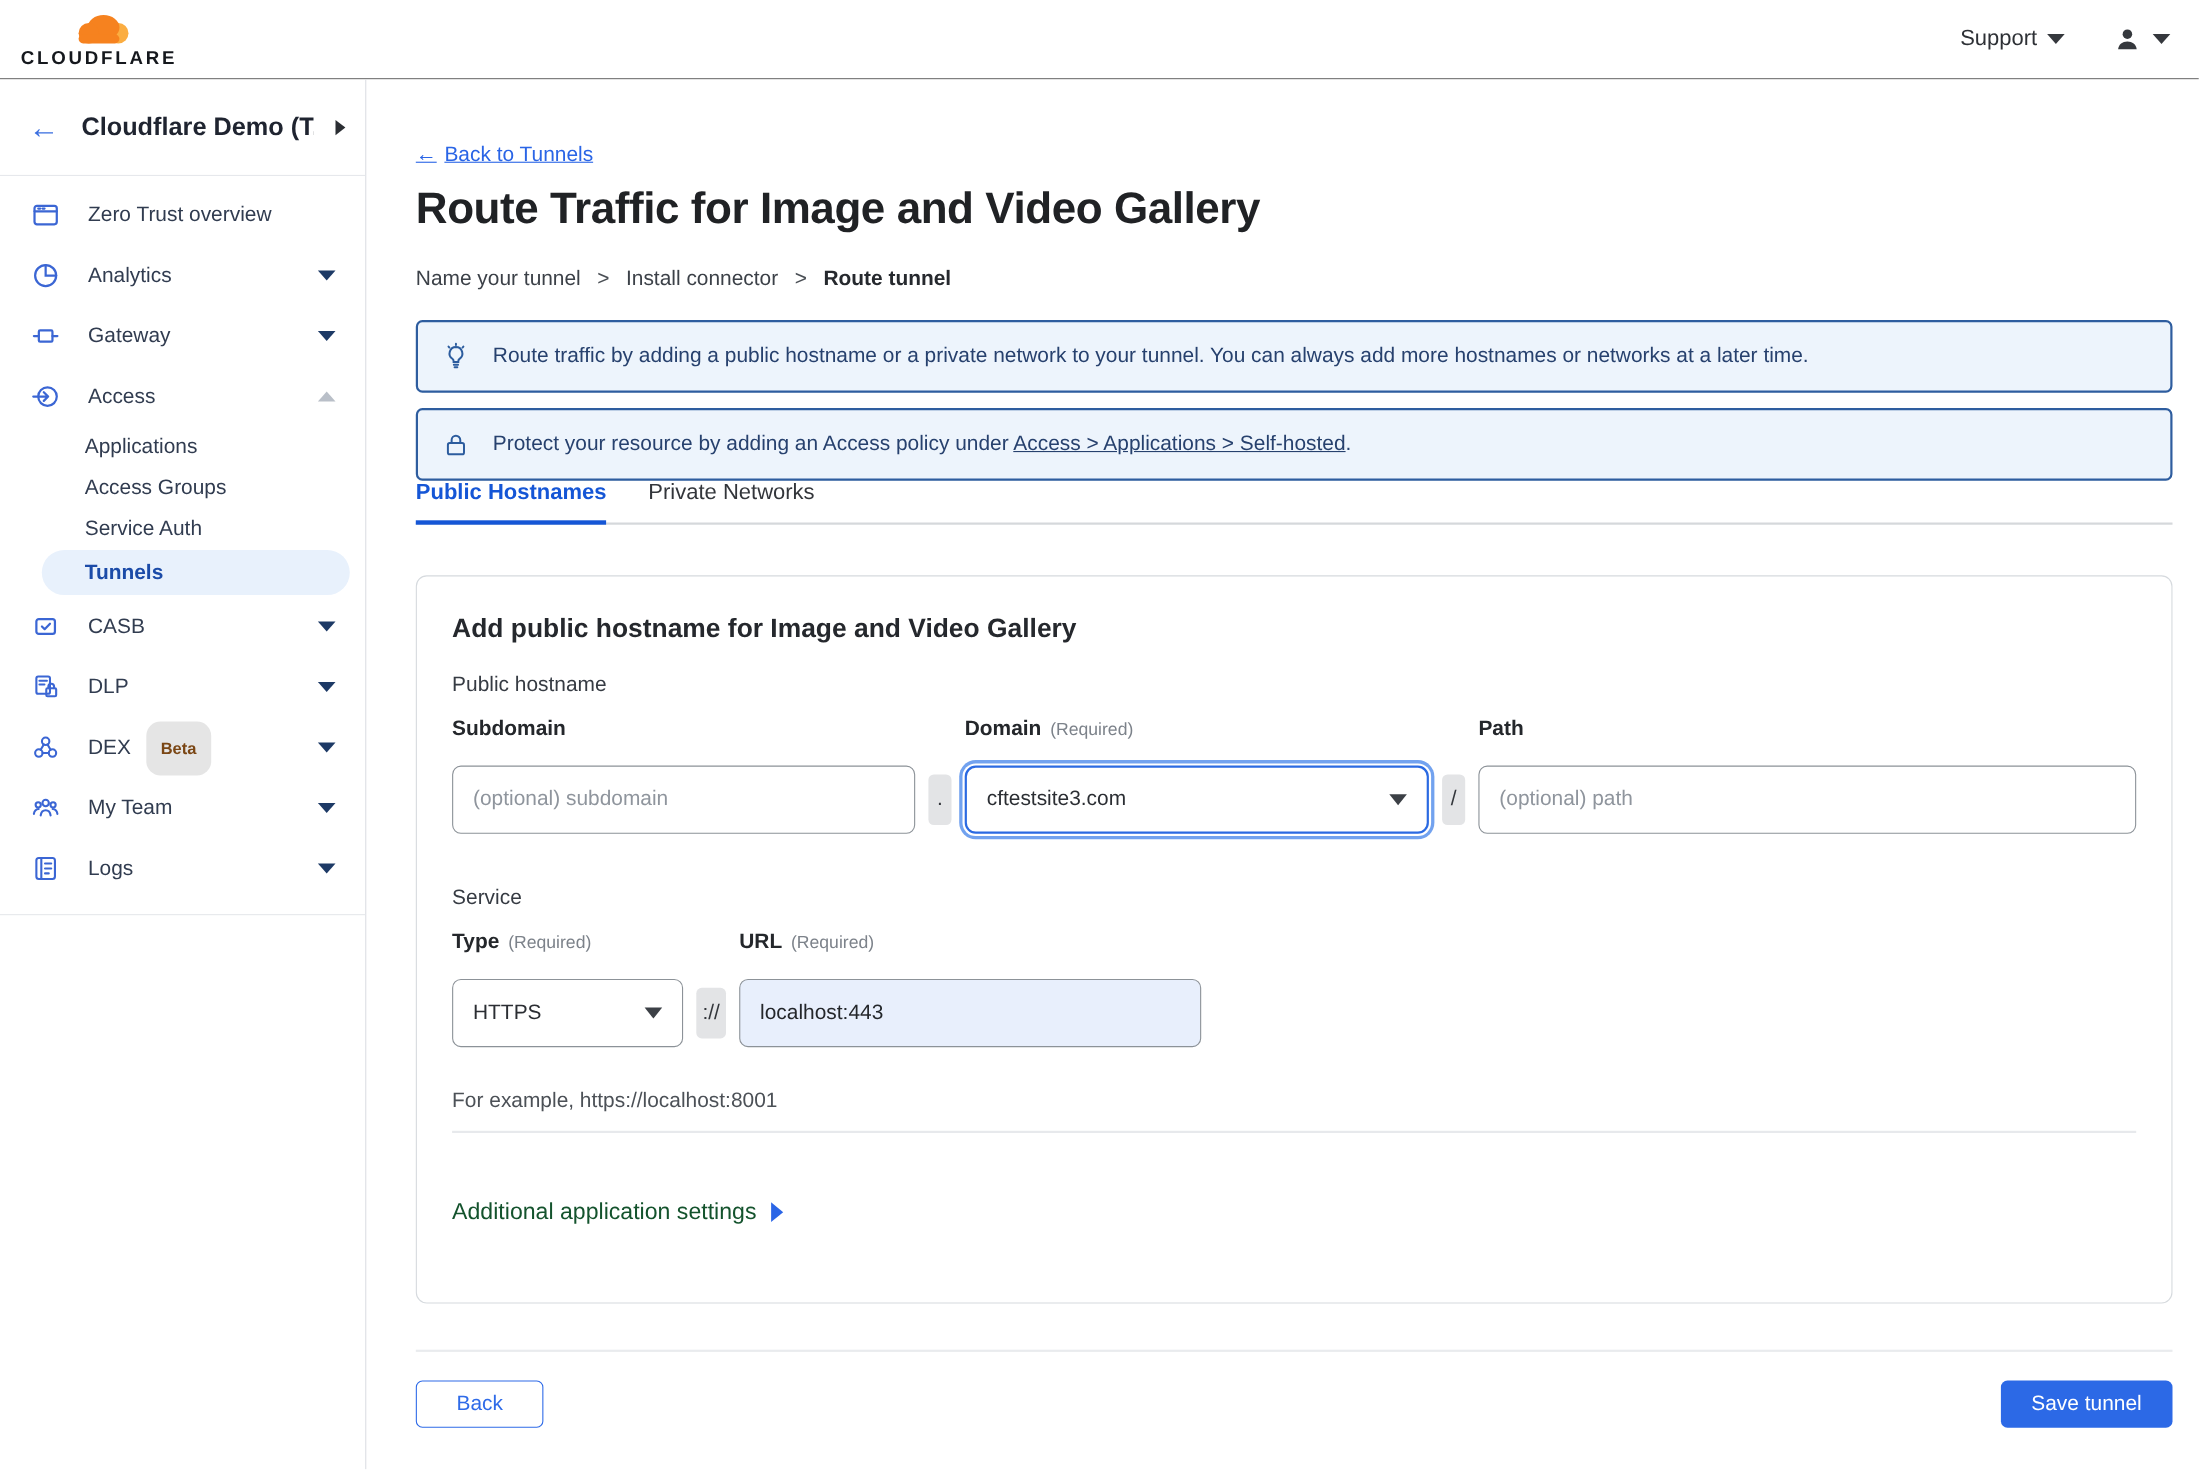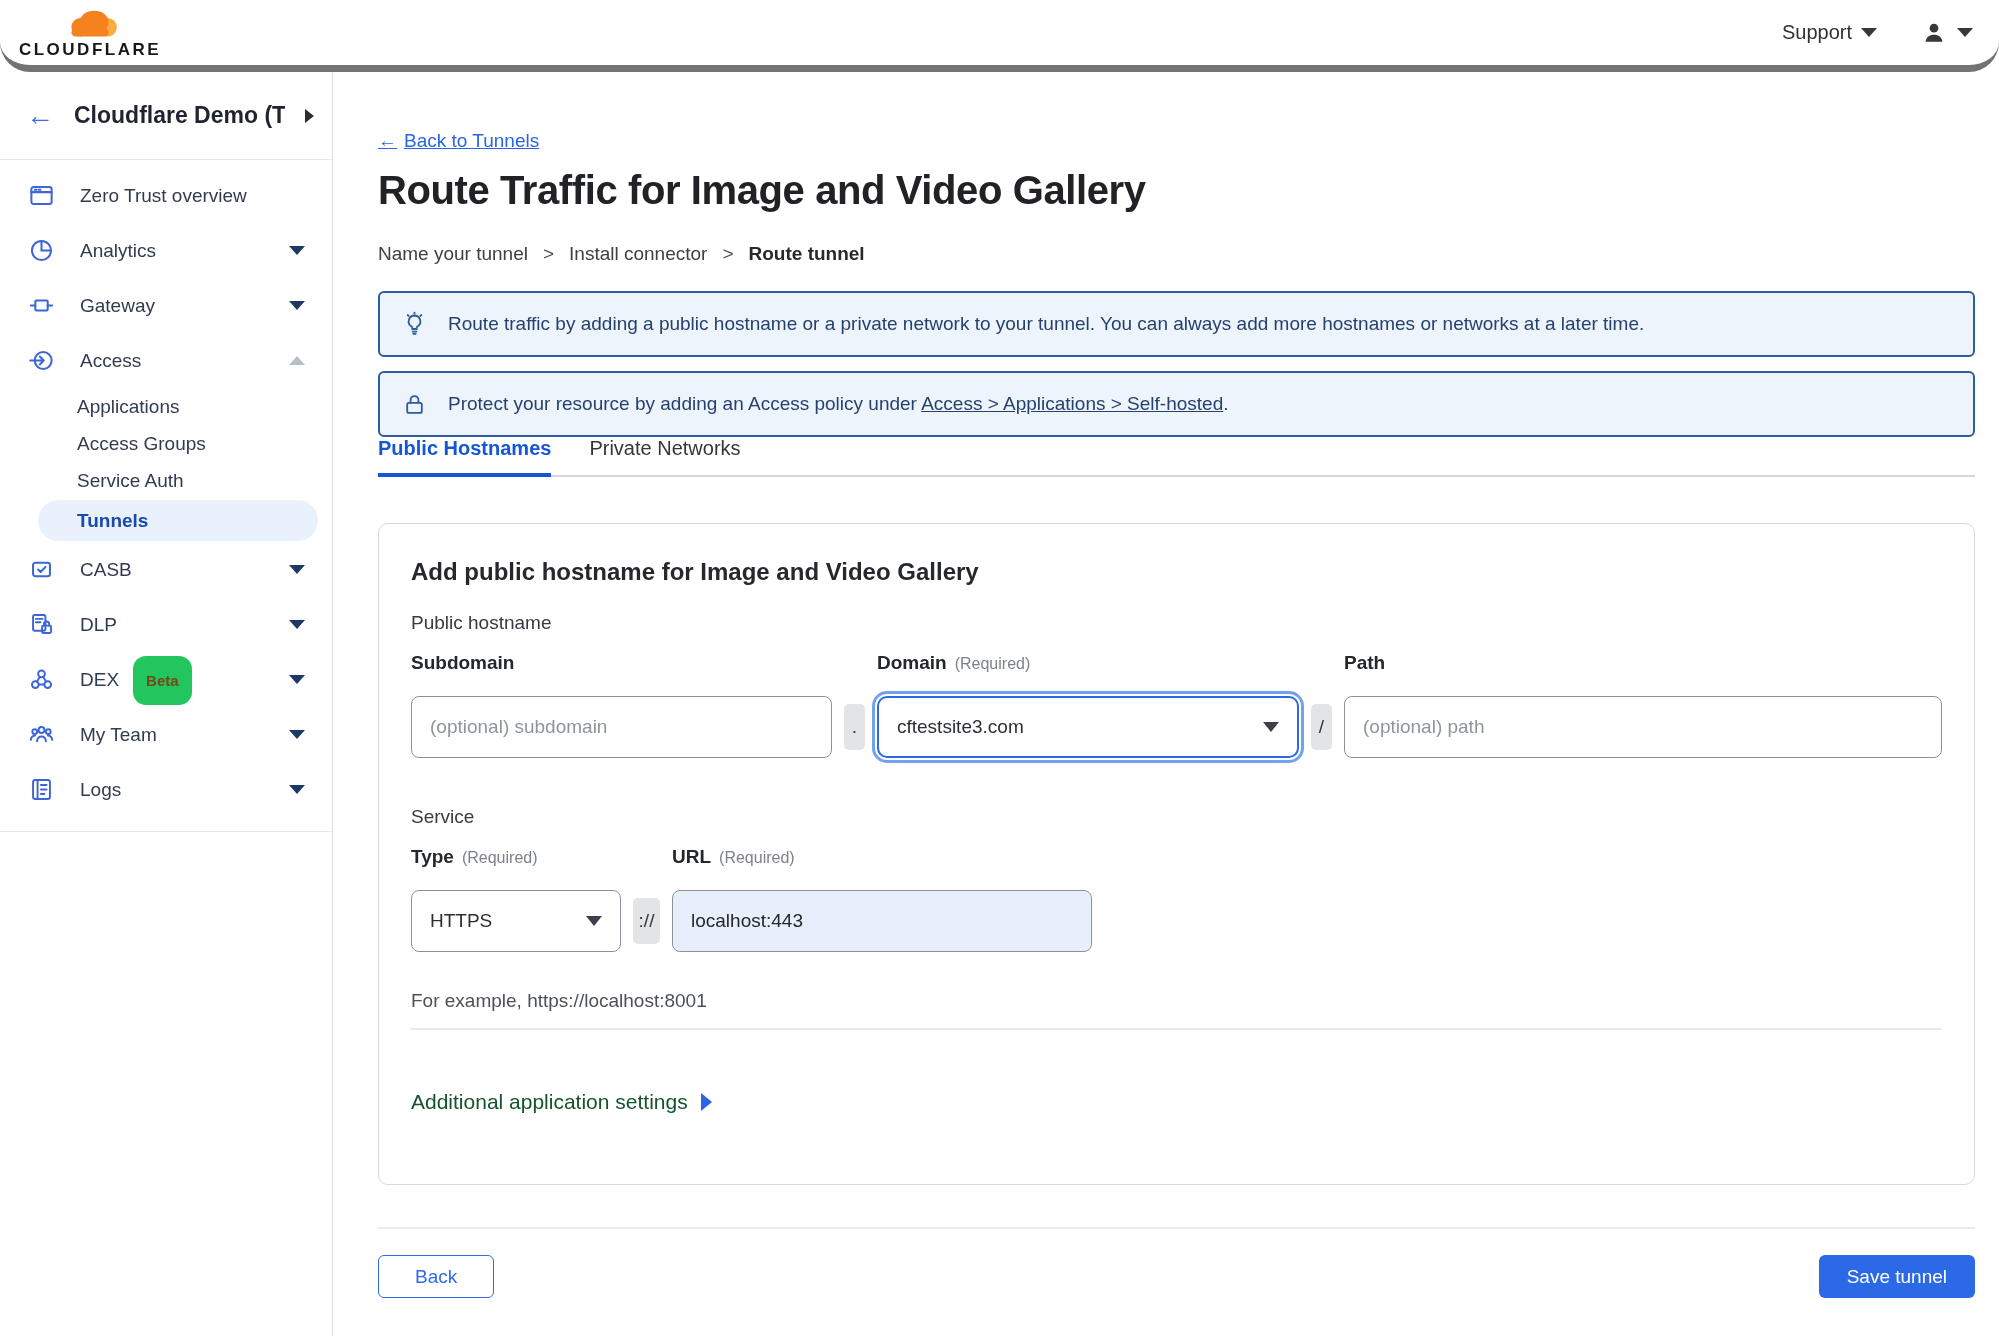--- a/index.html
+++ b/index.html
@@ -4,21 +4,21 @@
 <style>
   * { margin:0; padding:0; box-sizing:border-box; }
   html,body { background:#fff; }
   .app {
     width:1999px; height:1336px; position:relative; background:#fff;
     font-family:"Liberation Sans", sans-serif; color:#222; overflow:hidden;
   }
   
   .topbar {
     height:72px; display:flex; align-items:center; justify-content:space-between;
-    padding:0 26px 0 14px; border-bottom:7px solid #737373;border-radius:30px;
+    padding:0 26px 0 14px; border-bottom:1px solid #737373;
   }
   .logo { display:flex; flex-direction:column; align-items:center; width:152px; gap:2px; }
   .logo-text { font-size:17px; font-weight:800; letter-spacing:2.5px; color:#15181d; }
   .topbar-right { display:flex; align-items:center; gap:44px; }
   .support { display:flex; align-items:center; gap:9px; font-size:20px; color:#2e3136; cursor:pointer; }
   .user { display:flex; align-items:center; gap:10px; cursor:pointer; }
   .caret-down { width:0; height:0; border-left:8px solid transparent; border-right:8px solid transparent; border-top:9px solid #35383d; }
   
   .layout { display:flex; height:1264px; }
   .sidebar { width:333px; border-right:1px solid #dcdfe4; flex-shrink:0; }
@@ -39,21 +39,21 @@
   .nav-label { flex:1; }
   .chev { width:0; height:0; border-left:8px solid transparent; border-right:8px solid transparent; }
   .chev.down { border-top:9px solid #1d3a66; }
   .chev.up { border-bottom:9px solid #b9bfc8; }
   .sub-item { height:37px; display:flex; align-items:center; padding-left:77px; font-size:19px; color:#313c50; cursor:pointer; }
   .sub-item.active {
     height:41px; margin:1px 14px 1px 38px; padding-left:39px;
     background:#e8f1fc; border-radius:21px; font-weight:700; color:#1b4ba8;
   }
   .beta-badge {
-    margin-left:14px; background:#22c55e; color:#7a4614; border-radius:13px;
+    margin-left:14px; background:#e5e5e5; color:#7a4614; border-radius:13px;
     font-size:15px; font-weight:600; padding:16px 13px;
   }
   .sidebar-end { margin:14px 0 0 0; border-bottom:1px solid #e6e8ec; }
   
   .main { flex:1; padding:58px 24px 0 45px; }
   .back-link { display:inline-flex; gap:7px; font-size:19px; color:#2a65e6; text-decoration:underline; cursor:pointer; }
   .page-title { margin-top:16px; font-size:40px; font-weight:700; color:#202225; letter-spacing:-0.4px; }
   .breadcrumb { margin-top:30px; display:flex; gap:15px; font-size:19px; color:#3c4148; }
   .breadcrumb .current { font-weight:700; color:#26292e; }
   .crumb-sep { color:#4a4f55; }

